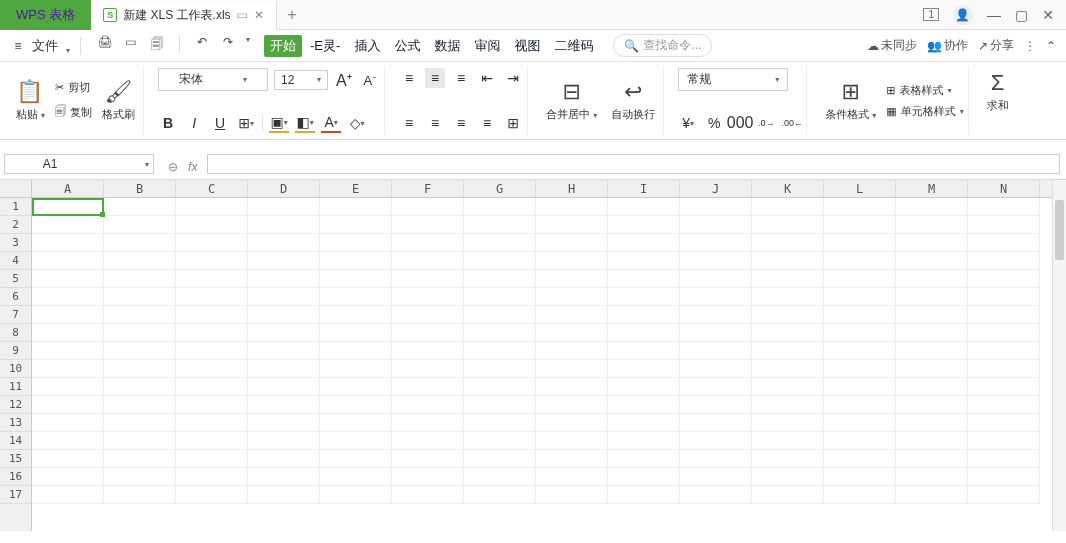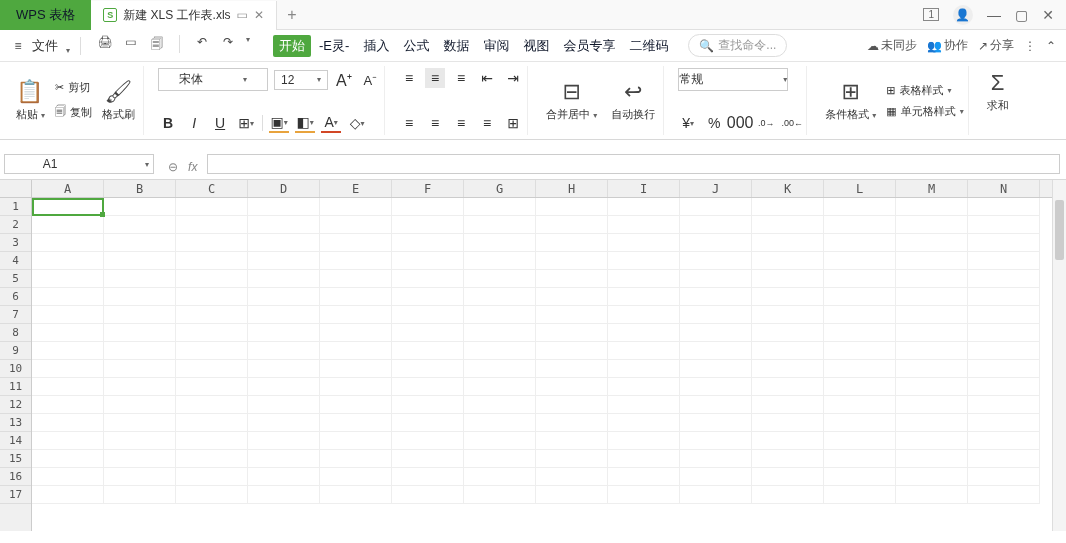--- a/index.html
+++ b/index.html
@@ -1,59 +1,59 @@
 <!DOCTYPE html>
 <html><head>
 <meta charset="utf-8">
 <style>
 * { box-sizing: border-box; margin: 0; padding: 0; font-family: "Microsoft YaHei", sans-serif; }
 body { width: 1066px; height: 543px; background: #fff; font-size: 12px; color: #333; overflow: hidden; }
 
 
 .titlebar { height: 30px; display: flex; align-items: center; background: #f9f9f9; border-bottom: 1px solid #e0e0e0; }
-.app-tab { background: #4fa83f; color: #0f172a; height: 30px; display: flex; align-items: center; padding: 0 16px; font-size: 13px; }
+.app-tab { background: #4fa83f; color: #4c1d95; height: 30px; display: flex; align-items: center; padding: 0 16px; font-size: 13px; }
 .doc-tab { height: 29px; display: flex; align-items: center; padding: 0 12px; gap: 6px; border-right: 1px solid #e0e0e0; background: #fff; margin-top: 1px; }
 .doc-tab .s-icon { width: 14px; height: 14px; display: inline-flex; align-items: center; justify-content: center; color: #4fa83f; border: 1px solid #4fa83f; font-size: 9px; font-weight: bold; border-radius: 2px; }
 .doc-tab .close { color: #888; cursor: pointer; }
 .doc-tab .tab-menu { color: #888; }
 .newtab { width: 30px; text-align: center; color: #888; font-size: 16px; }
 .titlebar-right { margin-left: auto; display: flex; align-items: center; gap: 14px; padding-right: 12px; color: #666; }
 .wincount { border: 1px solid #888; padding: 0 4px; font-size: 10px; }
 .avatar { width: 20px; height: 20px; border-radius: 50%; background: #eee; display: inline-flex; align-items: center; justify-content: center; font-size: 12px; }
 .winctrl { font-size: 14px; }
 
 
 .menubar { height: 32px; display: flex; align-items: center; padding: 0 10px; gap: 6px; border-bottom: 1px solid #e5e5e5; background: #fff; }
 .menu-icon { width: 16px; text-align: center; color: #444; }
 .menu-sep { width: 1px; height: 18px; background: #ddd; margin: 0 4px; }
 .file-btn { display: flex; align-items: flex-end; gap: 8px; font-size: 13px; }
 .drop { font-size: 8px; color: #666; }
 .qat { display: flex; gap: 10px; margin-left: 6px; }
-.tabsrow { display: flex; gap: 2px; margin-left: 17px; font-size: 13px; }
+.tabsrow { display: flex; gap: 2px; margin-left: 8px; font-size: 13px; }
 .tab-item { padding: 2px 6px; color: #0f172a; }
 .tab-item.active { background: #4fa83f; color: #fff; border-radius: 2px; }
 .search-box { margin-left: 8px; display: flex; align-items: center; gap: 4px; color: #999; border: 1px solid #ddd; border-radius: 12px; padding: 2px 10px; font-size: 12px; }
 .menubar-right { margin-left: auto; display: flex; gap: 10px; align-items: center; color: #555; font-size: 12px; }
 .menubar-right span svg, .menubar-right span { display: inline-flex; align-items: center; gap: 2px; }
 
 
 .ribbon { height: 78px; display: flex; align-items: stretch; padding: 4px 8px; gap: 10px; border-bottom: 1px solid #d8d8d8; background: #fff; }
 .ribbon-group { display: flex; flex-direction: column; justify-content: space-between; padding: 2px 4px; border-right: 1px solid #eee; }
 .ribbon-group:last-child { border-right: none; }
 .rg-row { display: flex; align-items: center; gap: 6px; }
 .big-btn { display: flex; flex-direction: column; align-items: center; gap: 2px; font-size: 11px; color: #333; padding: 2px 4px; justify-content: center; }
 .big-btn .icn { font-size: 22px; color: #444; }
 .small-btn { display: flex; align-items: center; gap: 4px; font-size: 11px; color: #333; }
 .font-sel { border: 1px solid #ccc; padding: 2px 20px; width: 110px; display: flex; justify-content: space-between; align-items: center; font-size: 12px; }
 .size-sel { border: 1px solid #ccc; padding: 2px 6px; width: 54px; display: flex; justify-content: space-between; align-items: center; font-size: 12px; }
 .fmt-btn { width: 20px; height: 20px; display: inline-flex; align-items: center; justify-content: center; font-size: 14px; }
 .fmt-sep { width: 1px; height: 16px; background: #ddd; }
 .underline-color { border-bottom: 2px solid #e8a33d; }
 .underline-red { border-bottom: 2px solid #d24726; }
-.num-sel { border: 1px solid #ccc; padding: 2px 0; width: 110px; display: flex; justify-content: space-between; align-items: center; font-size: 12px; }
+.num-sel { border: 1px solid #ccc; padding: 2px 8px; width: 110px; display: flex; justify-content: space-between; align-items: center; font-size: 12px; }
 
 
 .formula-area { height: 26px; display: flex; border-bottom: 1px solid #d8d8d8; background: #fff; margin-top: 14px; }
 .name-box { width: 150px; border: 1px solid #ccc; margin: 0 4px; height: 20px; display: flex; align-items: center; justify-content: center; gap: 50px; font-size: 12px; font-family: monospace; }
 .name-box .drop { margin-left: auto; padding-right: 4px; }
 .fx-icons { display: flex; gap: 10px; padding: 0 10px; color: #888; align-items: center; }
 .formula-input { flex: 1; border: 1px solid #ccc; height: 20px; margin-right: 6px; }
 
 
 .grid-wrap { position: relative; height: calc(543px - 30px - 32px - 78px - 14px - 26px - 12px); overflow: hidden; }
@@ -108,21 +108,20 @@
     <span class="drop">▾</span>
   </div>
   <div class="tabsrow">
     <span class="tab-item active">开始</span>
     <span class="tab-item">-E灵-</span>
     <span class="tab-item">插入</span>
     <span class="tab-item">公式</span>
     <span class="tab-item">数据</span>
     <span class="tab-item">审阅</span>
     <span class="tab-item">视图</span>
-    <span class="tab-item">会员专享</span>
     <span class="tab-item">二维码</span>
   </div>
   <div class="search-box">
     <span>🔍</span>
     <span>查找命令...</span>
   </div>
   <div class="menubar-right">
     <span>☁ <span>未同步</span></span>
     <span>👥 <span>协作</span></span>
     <span>↗ <span>分享</span></span>

